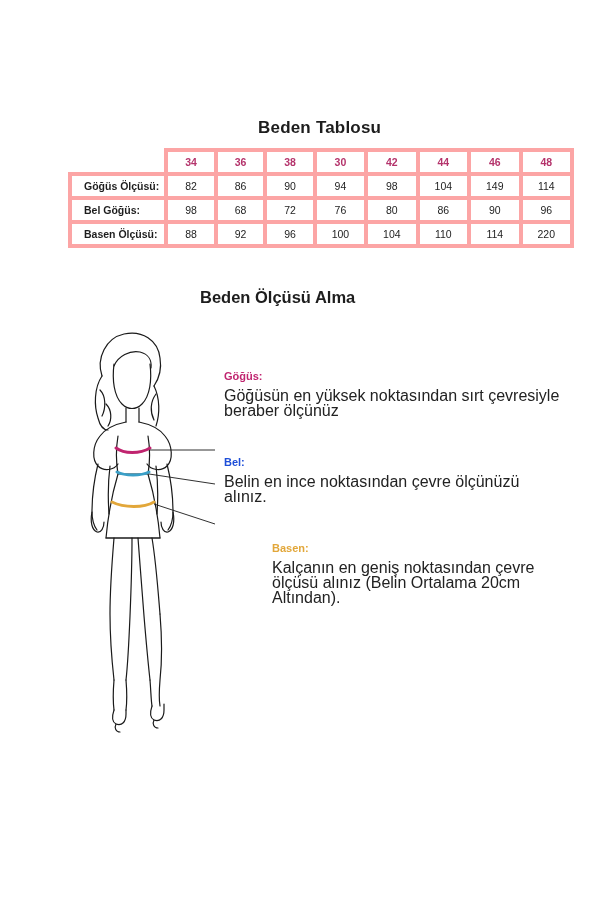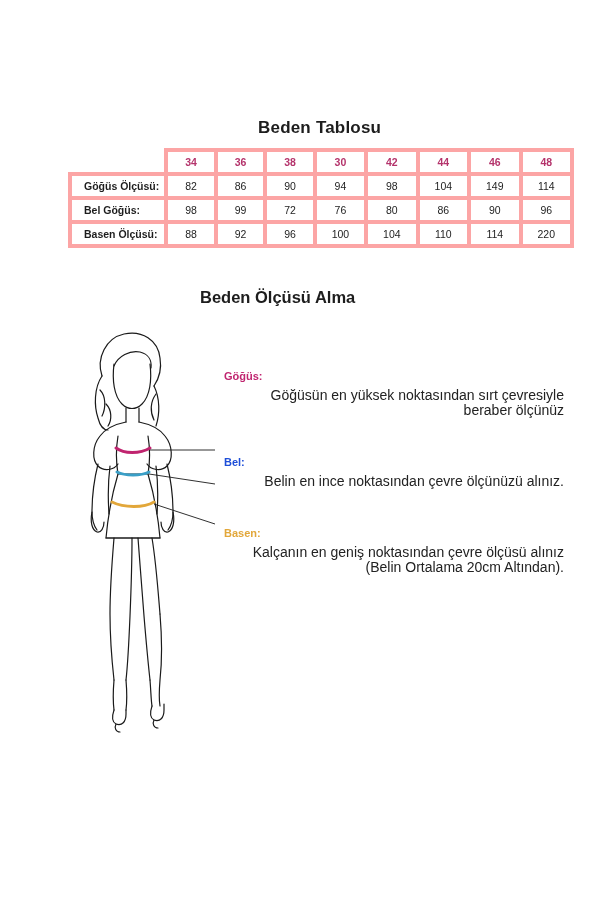--- a/index.html
+++ b/index.html
@@ -95,25 +95,24 @@
     top: 82px;
     width: 350px;
   }
   .guide-item { margin-bottom: 32px; }
   .guide-item .g-label {
     font-size: 11px;
     font-weight: bold;
     margin-bottom: 6px;
   }
   .guide-item .g-text {
-    font-size: 14px;
+    font-size: 16px;
     line-height: 15px;
     color: #222222;
     max-width: 340px;
-    text-align: right;
   }
 
   
   .figure {
     position: absolute;
     left: 40px;
     top: 26px;
     width: 180px;
     height: 420px;
   }
@@ -160,21 +159,21 @@
         <td class="val">90</td>
         <td class="val">94</td>
         <td class="val">98</td>
         <td class="val">104</td>
         <td class="val">149</td>
         <td class="val">114</td>
       </tr>
       <tr>
         <td class="rowlabel">Bel Göğüs:</td>
         <td class="val">98</td>
-        <td class="val">99</td>
+        <td class="val">68</td>
         <td class="val">72</td>
         <td class="val">76</td>
         <td class="val">80</td>
         <td class="val">86</td>
         <td class="val">90</td>
         <td class="val">96</td>
       </tr>
       <tr>
         <td class="rowlabel">Basen Ölçüsü:</td>
         <td class="val">88</td>
@@ -263,21 +262,21 @@
       <div class="guide-item">
         <div class="g-label" style="color:#c0246f">Göğüs:</div>
         <div class="g-text">Göğüsün en yüksek noktasından sırt çevresiyle beraber ölçünüz</div>
       </div>
 
       <div class="guide-item" style="margin-top:38px;">
         <div class="g-label" style="color:#1d4ed8">Bel:</div>
         <div class="g-text">Belin en ince noktasından çevre ölçünüzü alınız.</div>
       </div>
 
-      <div class="guide-item" style="margin-top:38px;">
+      <div class="guide-item" style="margin-top:38px;margin-left:48px;">
         <div class="g-label" style="color:#e2a73a">Basen:</div>
         <div class="g-text">Kalçanın en geniş noktasından çevre ölçüsü alınız (Belin Ortalama 20cm Altından).</div>
       </div>
 
     </div>
   </div>
 
 </div>
 
 </body></html>

